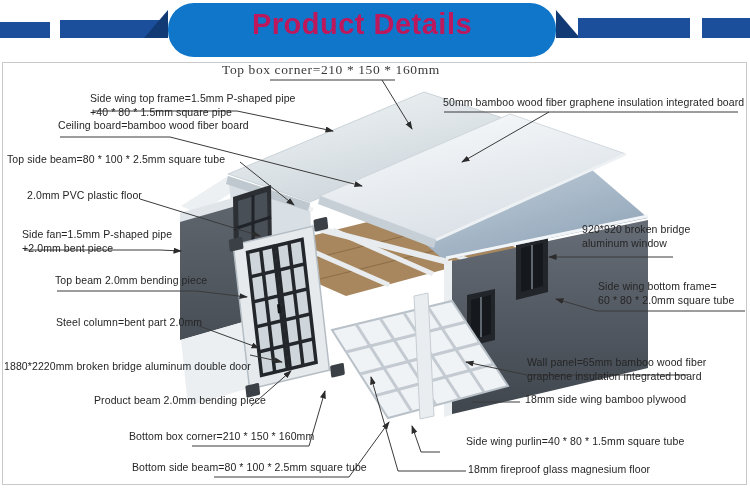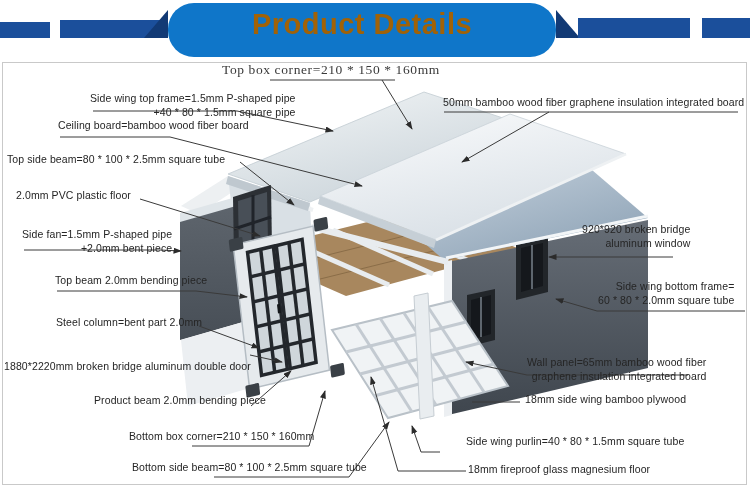--- a/index.html
+++ b/index.html
@@ -2,28 +2,28 @@
 <html><head>
 <meta charset="utf-8">
 <style>
   html,body{margin:0;padding:0;}
   body{
     width:750px;height:504px;position:relative;overflow:hidden;background:#ffffff;
     font-family:"Liberation Sans", sans-serif;
   }
   .label{
     position:absolute;font-size:10.5px;line-height:13.5px;color:#252525;
-    white-space:pre;letter-spacing:0.1px;text-align:right;
+    white-space:pre;letter-spacing:0.1px;
   }
   .label.serif{
     font-family:"Liberation Serif", serif;font-size:13.5px;color:#3a3a3a;letter-spacing:0.6px;
   }
   #banner-title{
     position:absolute;left:168px;top:8px;width:388px;text-align:center;
-    font-size:29px;font-weight:bold;color:#a16207;letter-spacing:0.5px;
+    font-size:29px;font-weight:bold;color:#be185d;letter-spacing:0.5px;
   }
   svg{position:absolute;left:0;top:0;}
 </style>
 </head>
 <body>
 
 <svg width="750" height="504" viewBox="0 0 750 504">
   <defs>
     <marker id="ah" markerWidth="9" markerHeight="7" refX="7.5" refY="3" orient="auto">
       <path d="M0,0 L8.5,3 L0,6 Z" fill="#2b2b2b"></path>
@@ -180,21 +180,21 @@
   </g>
 </svg>
 
 <div id="banner-title">Product Details</div>
 
 <div class="label serif" style="left:222px;top:63px">Top box corner=210 * 150 * 160mm</div>
 <div class="label" style="left:90px;top:92px">Side wing top frame=1.5mm P-shaped pipe
 +40 * 80 * 1.5mm square pipe</div>
 <div class="label" style="left:58px;top:119px">Ceiling board=bamboo wood fiber board</div>
 <div class="label" style="left:7px;top:153px">Top side beam=80 * 100 * 2.5mm square tube</div>
-<div class="label" style="left:16px;top:189px">2.0mm PVC plastic floor</div>
+<div class="label" style="left:27px;top:189px">2.0mm PVC plastic floor</div>
 <div class="label" style="left:22px;top:228px">Side fan=1.5mm P-shaped pipe
 +2.0mm bent piece</div>
 <div class="label" style="left:55px;top:274px">Top beam 2.0mm bending piece</div>
 <div class="label" style="left:56px;top:316px">Steel column=bent part 2.0mm</div>
 <div class="label" style="left:4px;top:360px">1880*2220mm broken bridge aluminum double door</div>
 <div class="label" style="left:94px;top:394px">Product beam 2.0mm bending piece</div>
 <div class="label" style="left:129px;top:430px">Bottom box corner=210 * 150 * 160mm</div>
 <div class="label" style="left:132px;top:461px">Bottom side beam=80 * 100 * 2.5mm square tube</div>
 <div class="label" style="left:443px;top:96px">50mm bamboo wood fiber graphene insulation integrated board</div>
 <div class="label" style="left:582px;top:223px">920*920 broken bridge

